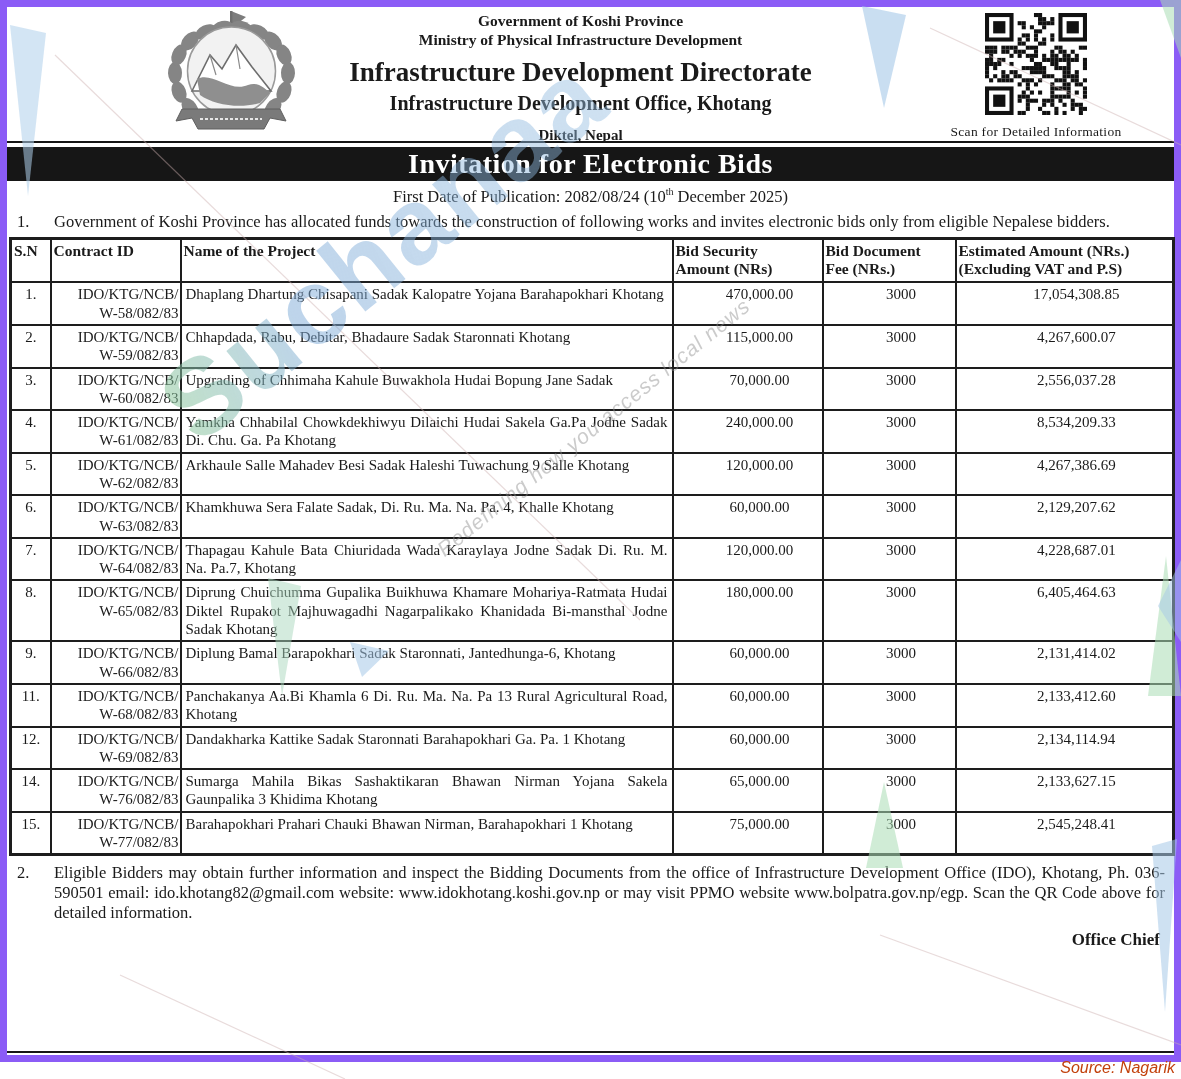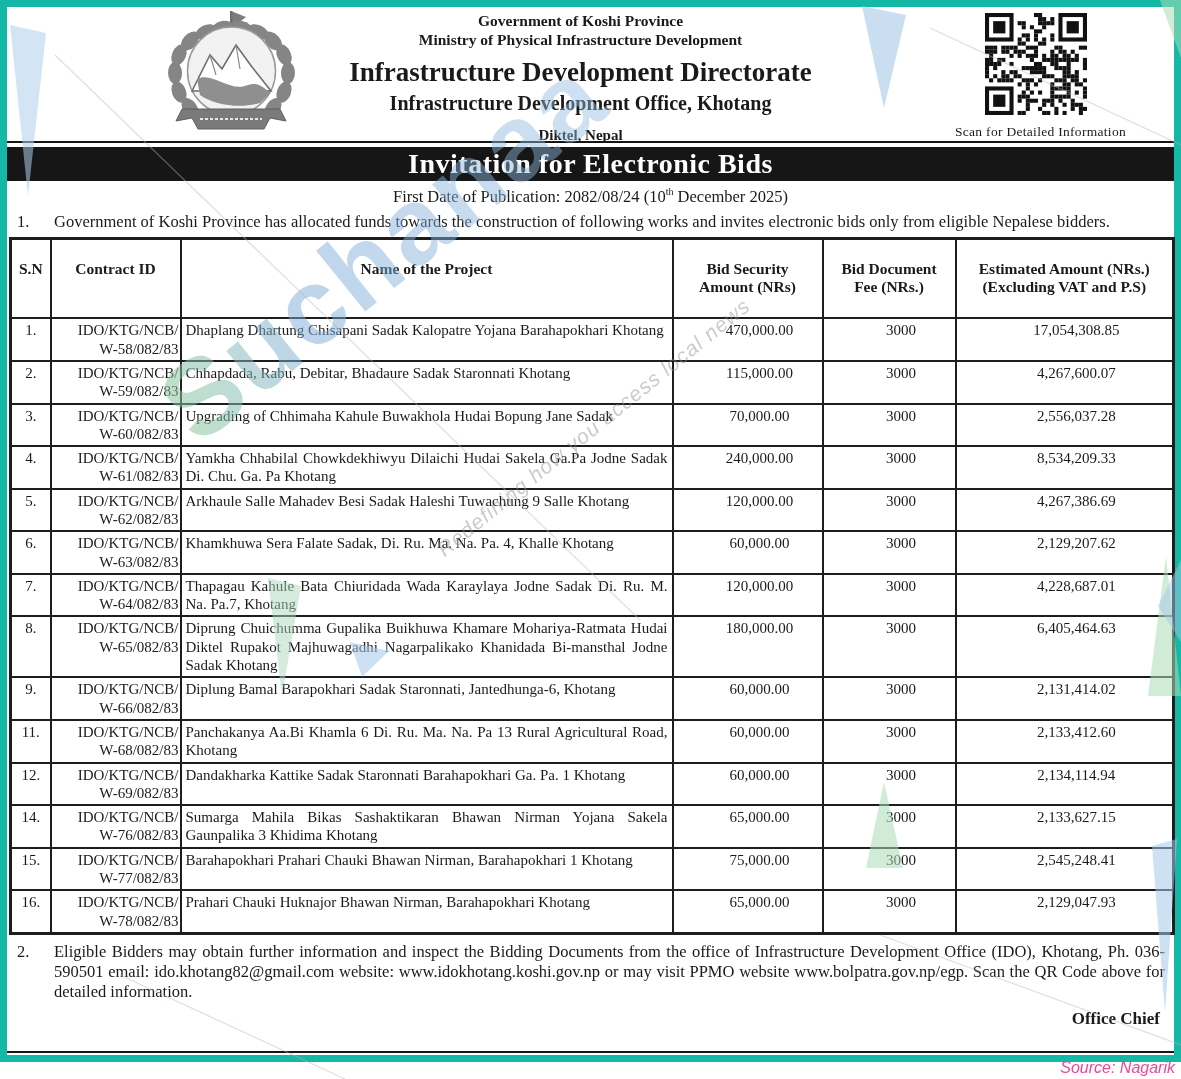--- a/index.html
+++ b/index.html
@@ -2,32 +2,32 @@
 <html><head>
 <meta charset="utf-8">
 <style>
   * { margin:0; padding:0; box-sizing:border-box; }
   html,body { background:#ffffff; }
   body { width:1181px; font-family:"Liberation Serif", serif; color:#1a1a1a; }
 
   .sheet { position:relative; width:1181px; height:1079px; background:#fff; overflow:hidden; }
 
   .notice { position:absolute; left:0; top:0; width:1181px; height:1062px;
-            border:7px solid #14b8a6; background:#fff; z-index:1; }
+            border:7px solid #8b5cf6; background:#fff; z-index:1; }
   .inner-bottom-rule { position:absolute; left:0; right:0; bottom:2px; height:2px; background:#151515; }
 
   
   .header { position:relative; height:134px; }
   .emblem { position:absolute; left:145px; top:2px; }
   .head-center { position:absolute; left:230px; right:250px; top:4px; text-align:center; }
   .h-small  { font-weight:bold; font-size:15.5px; line-height:1.25; }
   .h-big    { font-weight:bold; font-size:27px;  line-height:1.15; margin-top:7px; }
   .h-mid    { font-weight:bold; font-size:20px;  line-height:1.15; margin-top:4px; }
   .h-city   { font-weight:bold; font-size:15px;  margin-top:12px; }
-  .qr-wrap { position:absolute; right:48px; top:6px; width:180px; text-align:right; }
+  .qr-wrap { position:absolute; right:48px; top:6px; width:180px; text-align:center; }
   .qr-wrap svg { display:block; margin:0 auto; }
   .qr-caption { font-size:13.5px; margin-top:9px; letter-spacing:0.3px; }
 
   
   .rule { height:2px; background:#151515; }
   .gap3 { height:4px; }
   .title-bar { height:34px; background:#161616; color:#fff; text-align:center;
                font-weight:bold; font-size:28px; line-height:34px; letter-spacing:0.5px; }
 
   .pub-line { text-align:center; font-size:16.5px; margin-top:5px; }
@@ -36,32 +36,32 @@
   .clause { display:flex; font-size:16.5px; margin-top:5px; padding:0 9px 0 10px; }
   .clause .num { width:37px; flex:none; }
   .clause .txt { flex:1; text-align:justify; }
 
   
   table { border-collapse:collapse; table-layout:fixed; width:1163px; margin:5px 1px 0 2px;
           border:3px solid #1d1d1d; font-size:15px; }
   col.w-sn  { width:40px; }  col.w-cid { width:130px; } col.w-name { width:492px; }
   col.w-sec { width:150px; } col.w-fee { width:133px; } col.w-est  { width:218px; }
   th, td { border:2px solid #1d1d1d; vertical-align:top; padding:2px 4px; line-height:1.22; }
-  th { font-weight:bold; text-align:center; font-size:15.5px; padding:20px 2px;border-radius:7px; }
+  th { font-weight:bold; text-align:left; font-size:15.5px; padding:2px 2px;border-radius:7px; }
   td.c-sn  { text-align:center; }
   td.c-cid { text-align:right; padding-left:1px; padding-right:1px; }
   td.c-name{ text-align:justify; }
   td.c-num { text-align:center;padding-left:28px; }
   tr.tall td { height:60px; }
   tr.std td { height:40px; }
 
   .signoff { text-align:right; font-weight:bold; font-size:17px; padding:7px 14px 0 0; }
 
   .source-credit { position:absolute; right:6px; top:1059px; font-family:"Liberation Sans", sans-serif;
-                   font-style:italic; font-size:16px; color:#ec4899; z-index:1; }
+                   font-style:italic; font-size:16px; color:#c2410c; z-index:1; }
 
   
   .wm-layer { position:absolute; inset:0; z-index:3; pointer-events:none; }
   .wm-text { position:absolute; left:175px; top:355px; font-family:"Liberation Sans", sans-serif;
              font-weight:bold; font-size:108px; letter-spacing:3px;
              transform:rotate(-39deg); transform-origin:left center;
              background:linear-gradient(100deg, rgba(140,200,150,0.55) 0%, rgba(125,170,215,0.5) 30%, rgba(150,190,225,0.45) 100%);
              -webkit-background-clip:text; background-clip:text; color:transparent; }
   .wm-tagline { position:absolute; left:440px; top:540px; font-family:"Liberation Sans", sans-serif;
                 font-style:italic; font-size:21px; color:rgba(140,140,140,0.45);
@@ -536,31 +536,20 @@
         <td class="c-cid">
           <div>IDO/KTG/NCB/</div>
           <div>W-77/082/83</div>
         </td>
         <td class="c-name">Barahapokhari Prahari Chauki Bhawan Nirman, Barahapokhari 1 Khotang</td>
         <td class="c-num">75,000.00</td>
         <td class="c-num">3000</td>
         <td class="c-num">2,545,248.41</td>
       </tr>
 
-      <tr class="std">
-        <td class="c-sn">16.</td>
-        <td class="c-cid">
-          <div>IDO/KTG/NCB/</div>
-          <div>W-78/082/83</div>
-        </td>
-        <td class="c-name">Prahari Chauki Huknajor Bhawan Nirman, Barahapokhari Khotang</td>
-        <td class="c-num">65,000.00</td>
-        <td class="c-num">3000</td>
-        <td class="c-num">2,129,047.93</td>
-      </tr>
     </tbody>
     </table>
 
     <div class="clause" style="margin-top:7px;">
       <div class="num">2.</div>
       <div class="txt">Eligible Bidders may obtain further information and inspect the Bidding Documents from the office of Infrastructure Development Office (IDO), Khotang, Ph. 036-590501 email: ido.khotang82@gmail.com website: www.idokhotang.koshi.gov.np or may visit PPMO website www.bolpatra.gov.np/egp. Scan the QR Code above for detailed information.</div>
     </div>
 
     <div class="signoff">Office Chief</div>
 

